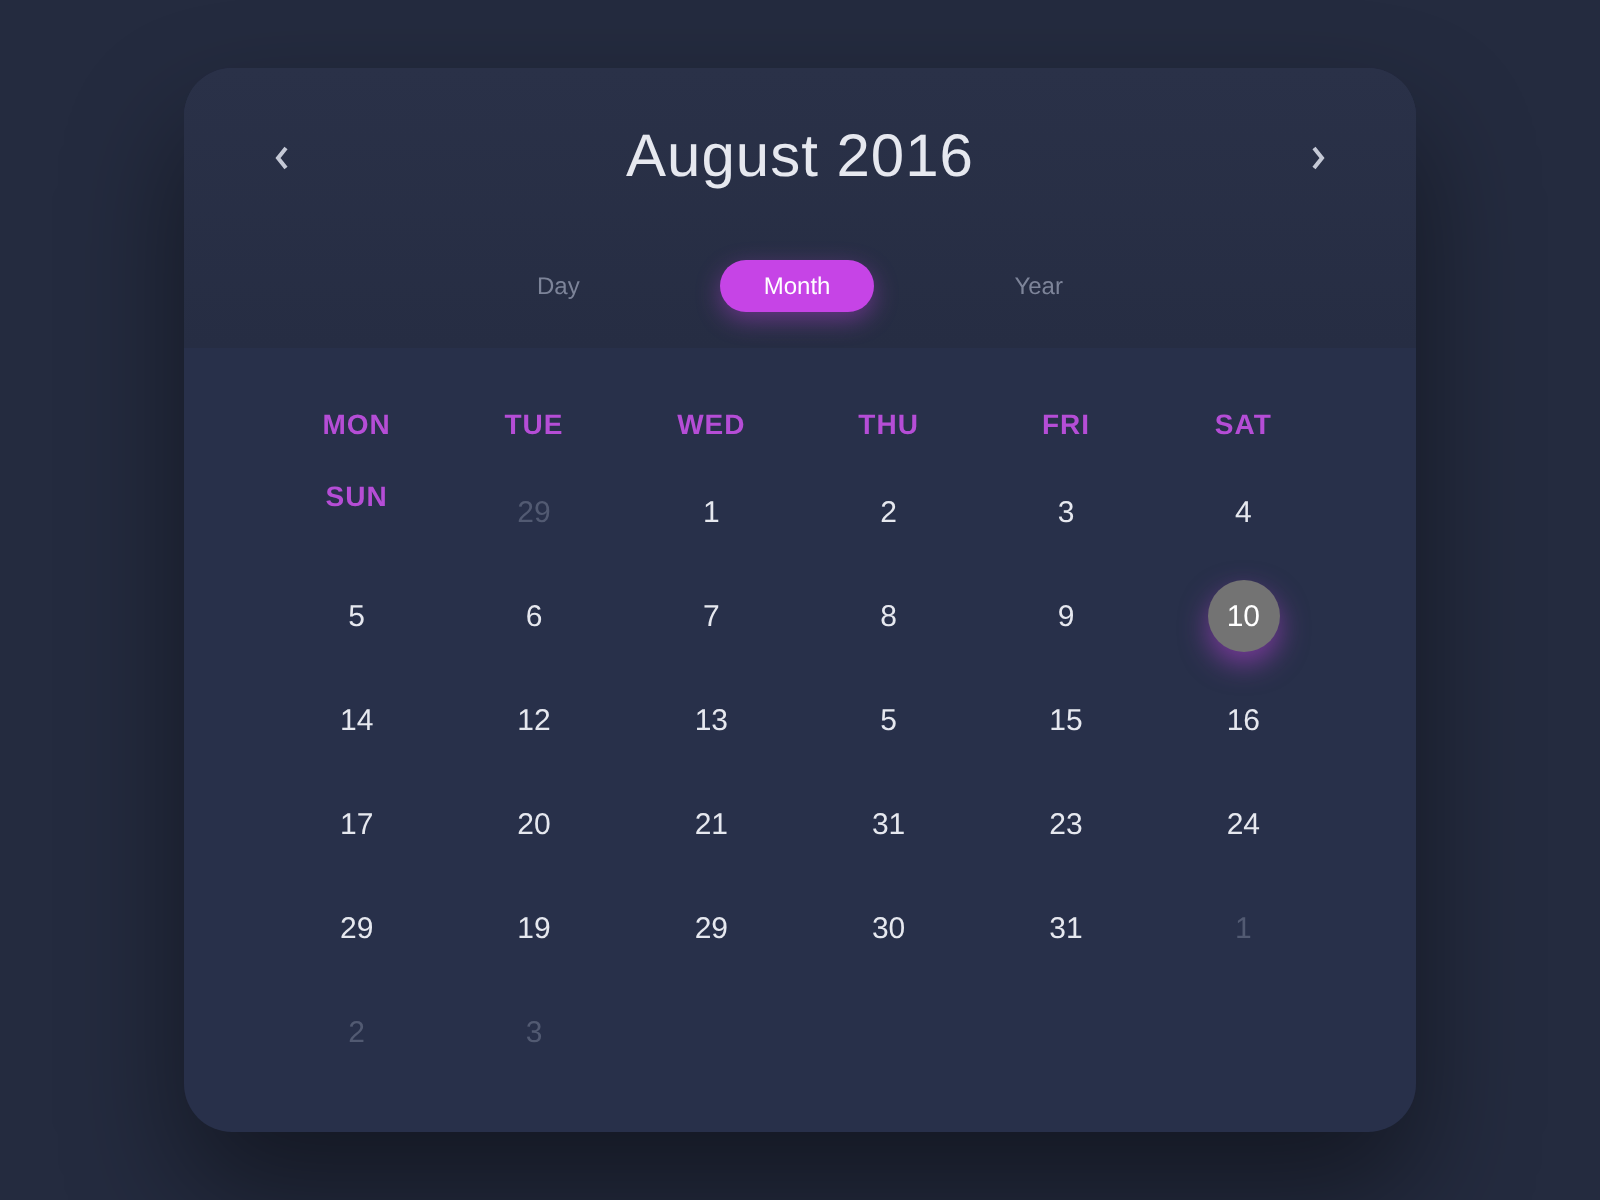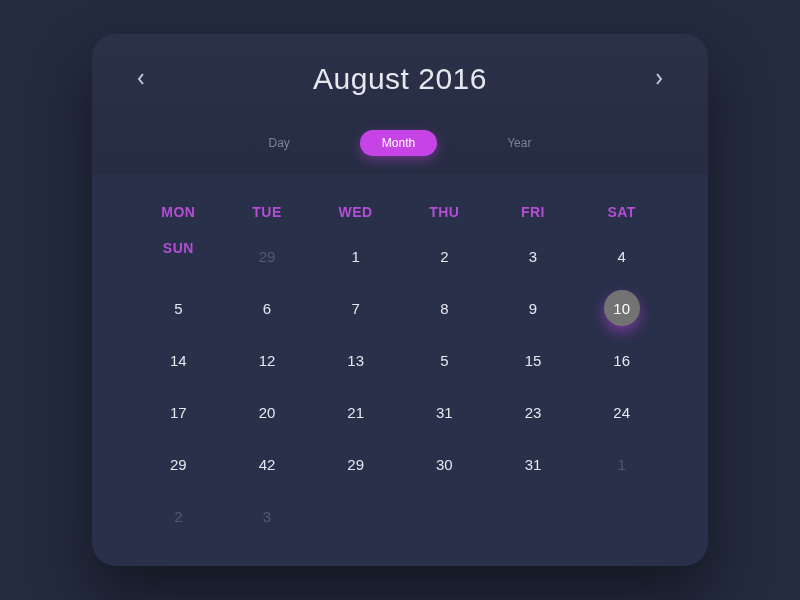--- a/index.html
+++ b/index.html
@@ -164,21 +164,21 @@
         <div class="cell">
           <span>23</span>
         </div>
         <div class="cell">
           <span>24</span>
         </div>
         <div class="cell">
           <span>29</span>
         </div>
         <div class="cell">
-          <span>42</span>
+          <span>19</span>
         </div>
         <div class="cell">
           <span>29</span>
         </div>
         <div class="cell">
           <span>30</span>
         </div>
         <div class="cell">
           <span>31</span>
         </div>

